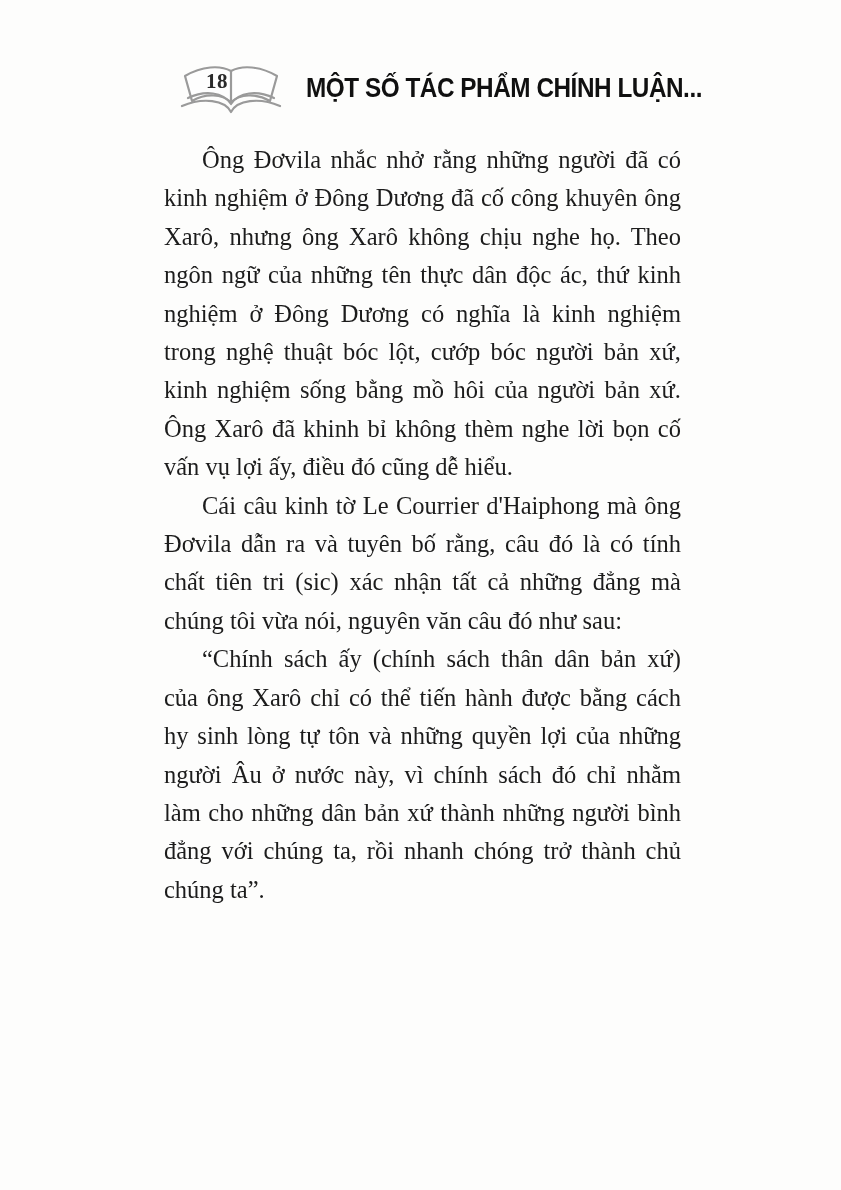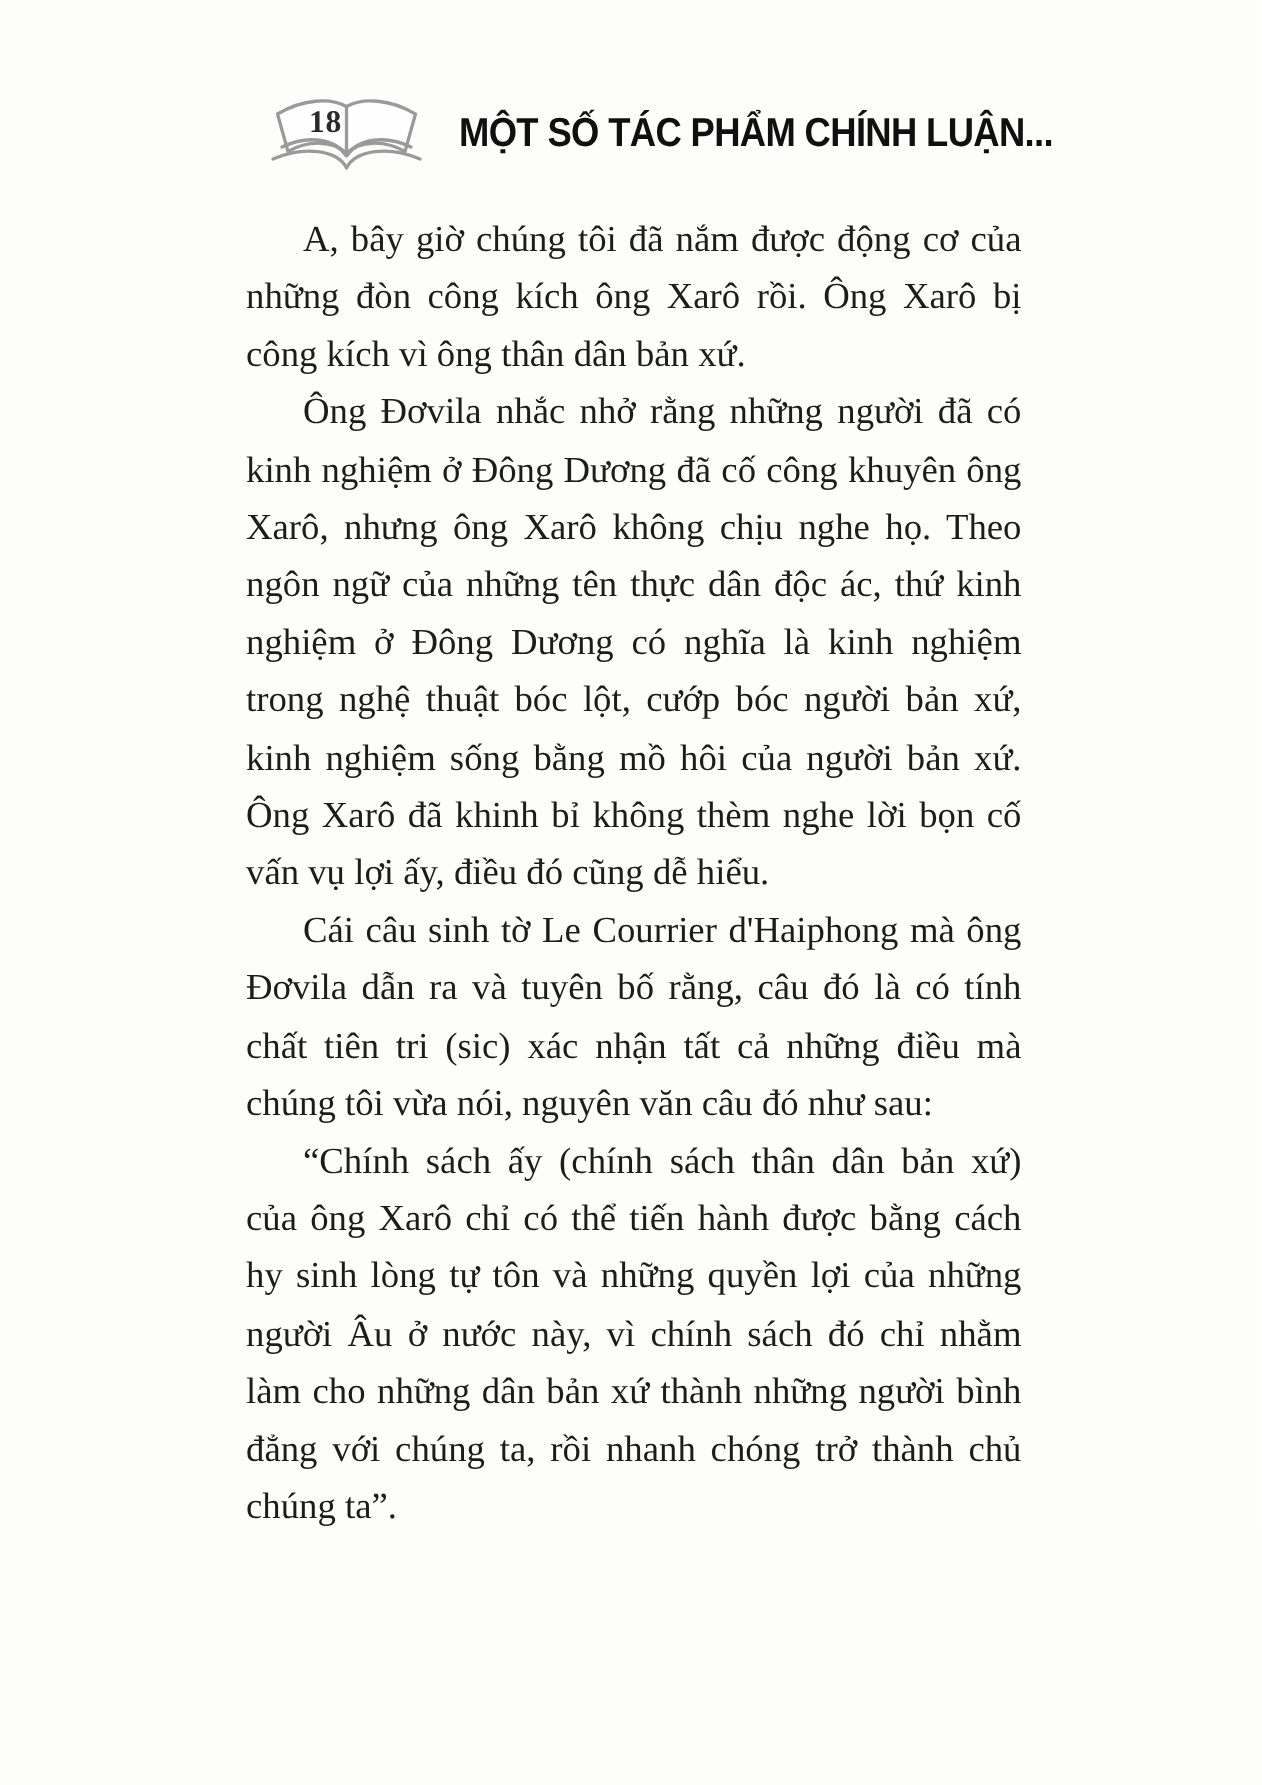--- a/index.html
+++ b/index.html
@@ -89,19 +89,18 @@
           <path d="M4 42 C25 33, 47 36, 53 48 C59 36, 81 33, 102 42"></path>
           <path d="M53 7 L53 38"></path>
         </g>
       </svg>
       <span class="page-num">18</span>
     </div>
     <h1 class="running-title">MỘT SỐ TÁC PHẨM CHÍNH LUẬN...</h1>
   </header>
 
   <main class="page-body">
-      <p class="para"><span>A, bây giờ chúng tôi đã nắm được động cơ của những đòn công kích ông Xarô rồi. Ông Xarô bị công kích vì ông thân dân bản xứ.</span></p>
       <p class="para"><span>Ông Đơvila nhắc nhở rằng những người đã có kinh nghiệm ở Đông Dương đã cố công khuyên ông Xarô, nhưng ông Xarô không chịu nghe họ. Theo ngôn ngữ của những tên thực dân độc ác, thứ kinh nghiệm ở Đông Dương có nghĩa là kinh nghiệm trong nghệ thuật bóc lột, cướp bóc người bản xứ, kinh nghiệm sống bằng mồ hôi của người bản xứ. Ông Xarô đã khinh bỉ không thèm nghe lời bọn cố vấn vụ lợi ấy, điều đó cũng dễ hiểu.</span></p>
-      <p class="para"><span>Cái câu sinh tờ </span><span class="italic">Le Courrier d'Haiphong</span><span> mà ông Đơvila dẫn ra và tuyên bố rằng, câu đó là có tính chất tiên tri </span><span class="italic">(sic)</span><span> xác nhận tất cả những điều mà chúng tôi vừa nói, nguyên văn câu đó như sau:</span></p>
+      <p class="para"><span>Cái câu kinh tờ </span><span class="italic">Le Courrier d'Haiphong</span><span> mà ông Đơvila dẫn ra và tuyên bố rằng, câu đó là có tính chất tiên tri </span><span class="italic">(sic)</span><span> xác nhận tất cả những đẳng mà chúng tôi vừa nói, nguyên văn câu đó như sau:</span></p>
       <p class="para"><span>“Chính sách ấy (chính sách thân dân bản xứ) của ông Xarô chỉ có thể tiến hành được bằng cách hy sinh lòng tự tôn và những quyền lợi của những người Âu ở nước này, vì chính sách đó chỉ nhằm làm cho những dân bản xứ thành những người bình đẳng với chúng ta, rồi nhanh chóng trở thành chủ chúng ta”.</span></p>
     </main>
 
 </div>
 
 </body></html>

